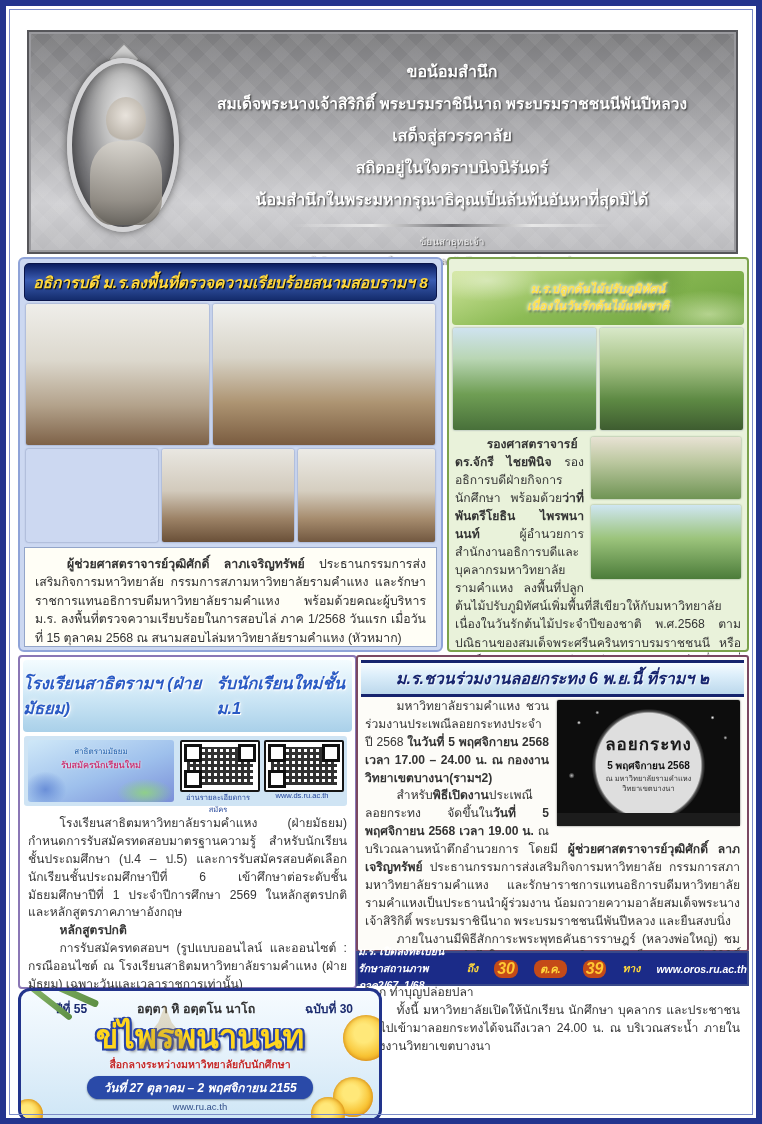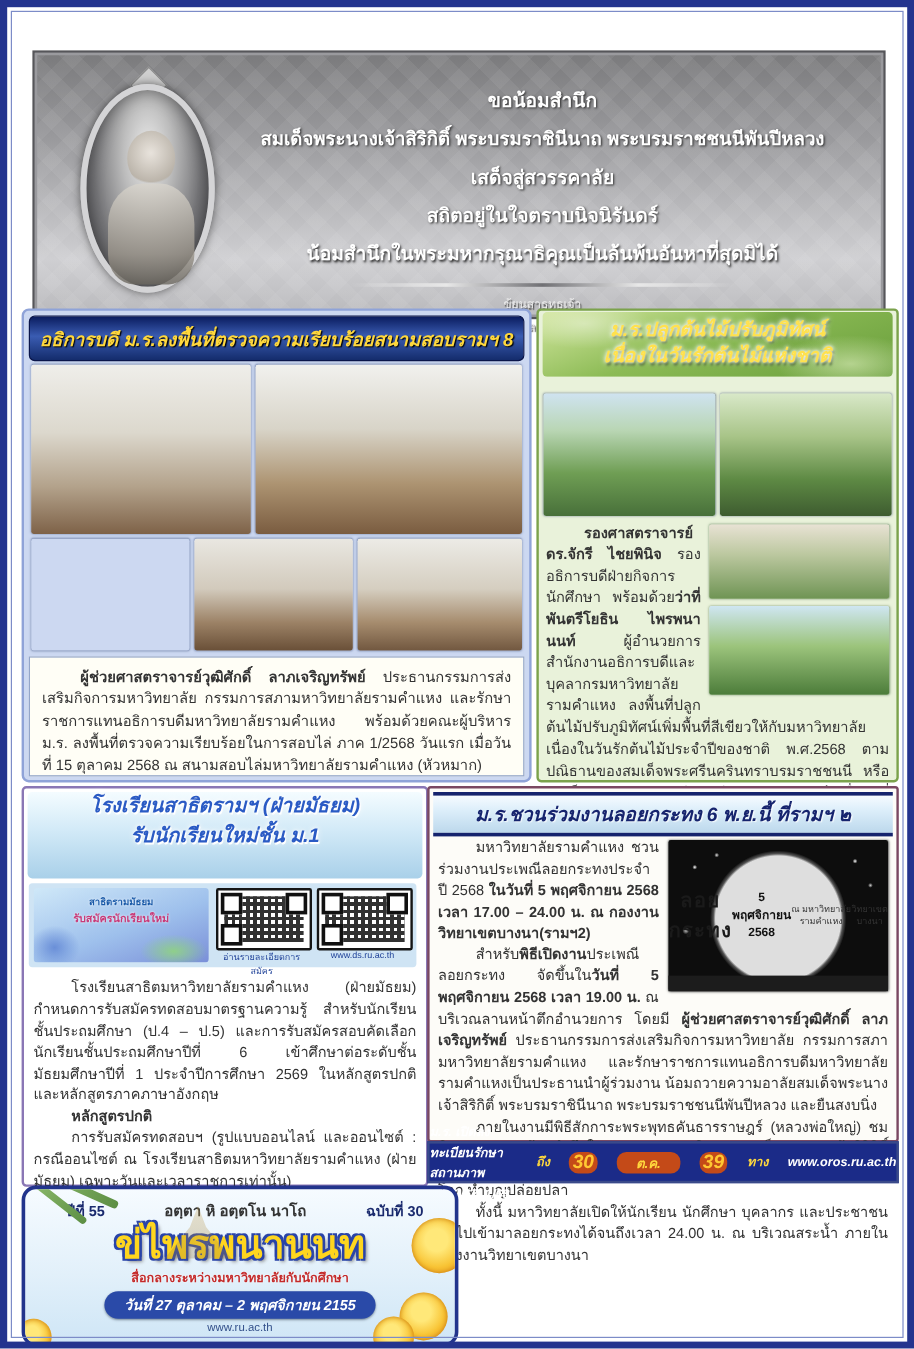--- a/index.html
+++ b/index.html
@@ -3,21 +3,21 @@
 <meta charset="utf-8">
 <style>
   html,body{margin:0;padding:0;background:#e8e8e8}
   #page{position:relative;width:762px;height:1124px;background:#ffffff;
         font-family:"Liberation Sans","DejaVu Sans",sans-serif;overflow:hidden;margin:0 auto}
   .abs{position:absolute}
   .frame-outer{position:absolute;inset:0;border:6px solid #24348e;pointer-events:none;z-index:60}
   .frame-inner{position:absolute;inset:9px;border:1px solid #7c8cc8;pointer-events:none;z-index:60}
 
   
-  .banner{left:27px;top:42px;width:707px;height:220px;
+  .banner{left:27px;top:30px;width:707px;height:220px;
     background:
       repeating-linear-gradient(45deg,rgba(255,255,255,.06) 0 12px,transparent 12px 24px),
       repeating-linear-gradient(-45deg,rgba(255,255,255,.05) 0 12px,transparent 12px 24px),
       linear-gradient(180deg,#7a7a7c 0%,#97979a 30%,#cfcfd2 78%,#b9b9bc 100%);
     border:2px solid #56565a;box-shadow:inset 0 0 0 2px #9a9a9e}
   .portrait{left:38px;top:20px;width:112px;height:180px}
   .p-crown{position:absolute;left:46px;top:-4px;width:20px;height:20px;background:#cfcfcf;
     transform:rotate(45deg);border:1px solid #8a8a8a}
   .p-oval{position:absolute;inset:6px 0 0 0;border-radius:50%;border:5px solid #d4d4d6;
     background:radial-gradient(ellipse at 50% 32%,#ececec 0%,#bdbdbd 28%,#77777a 62%,#46464a 100%);
@@ -40,21 +40,21 @@
     display:flex;align-items:center;justify-content:center;text-shadow:1px 1px 1px #000}
   .hl-green{background:
       radial-gradient(80px 30px at 12% 18%,rgba(255,255,255,.4),transparent 70%),
       radial-gradient(90px 34px at 88% 80%,rgba(235,248,205,.55),transparent 70%),
       radial-gradient(50px 40px at 70% 10%,rgba(90,140,50,.5),transparent 75%),
       linear-gradient(160deg,#d2e69e 0%,#8cbb55 45%,#699e3c 100%);
     border-radius:4px;display:flex;flex-direction:column;align-items:center;justify-content:center;
     color:#ffe14d;font-weight:bold;font-style:italic;
     text-shadow:0 0 3px #ffffff,0 0 5px #ffffff,1px 2px 2px #33511a}
   .hl-sky{background:linear-gradient(180deg,#f4fcff 0%,#d4ebf8 42%,#a9d0e9 100%);
-    border-radius:4px;display:flex;flex-direction:column;align-items:center;justify-content:flex-start;
+    border-radius:4px;display:flex;align-items:center;justify-content:flex-start;
     color:#2a5ac4;font-weight:bold;font-style:italic;
     text-shadow:0 0 3px #fff,0 0 6px #fff,1px 1px 0 #fff}
   .hl-loy{background:linear-gradient(180deg,#f6fbff 0%,#dceefa 40%,#bcd8ec 100%);
     border-top:3px solid #16246e;border-bottom:3px solid #16246e;
     display:flex;align-items:center;justify-content:center;color:#16246e;font-weight:bold;
     font-style:italic;text-shadow:1px 1px 1px rgba(255,255,255,.8)}
 
   
   .art-exam{left:18px;top:257px;width:421px;height:391px;background:#ccd8f1;
     border:2px solid #8fa3d8;border-radius:6px}
@@ -78,21 +78,21 @@
 
   
   .school-strip{position:absolute;left:4px;top:79px;width:323px;height:70px;background:#cfe4f4;
     border-radius:3px}
   .school-poster{position:absolute;left:4px;top:4px;width:146px;height:62px;border-radius:3px;
     background:
       radial-gradient(40px 20px at 80% 85%,#8fcf8a,transparent 70%),
       radial-gradient(30px 26px at 12% 80%,#6a8fd8,transparent 70%),
       linear-gradient(160deg,#cfe8f8 0%,#9ec0ec 55%,#7a8fd8 100%);
     color:#23348e;overflow:hidden}
-  .school-poster .sp1{font-size:8px;font-weight:bold;text-align:center;margin-top:5px;
+  .school-poster .sp1{font-size:8px;font-weight:normal;text-align:center;margin-top:5px;
     color:#1a5aa8;text-shadow:0 0 2px #fff}
   .school-poster .sp2{font-size:9px;font-weight:bold;text-align:center;color:#c83a78;
     text-shadow:0 0 2px #fff}
   .qr{position:absolute;top:4px;width:76px;height:48px;background:#fff;border:2px solid #151515;
     border-radius:2px}
   .qr .px{position:absolute;inset:5px;opacity:.88;background:
       repeating-linear-gradient(90deg,#161616 0 3px,transparent 3px 6px),
       repeating-linear-gradient(0deg,#161616 0 3px,#ffffff 3px 6px)}
   .qr .f{position:absolute;width:12px;height:12px;border:3px solid #111;background:#fff}
   .qr .f1{left:2px;top:2px}.qr .f2{right:2px;top:2px}.qr .f3{left:2px;bottom:2px}
@@ -104,35 +104,35 @@
   .loy-poster{float:right;width:183px;height:126px;margin:2px 0 6px 8px;position:relative;
     background:
       radial-gradient(2px 2px at 12% 18%,#fff,transparent),
       radial-gradient(2px 2px at 22% 10%,#ddd,transparent),
       radial-gradient(2px 2px at 85% 14%,#fff,transparent),
       radial-gradient(2px 2px at 92% 30%,#ccc,transparent),
       radial-gradient(3px 3px at 8% 60%,#bbb,transparent),
       radial-gradient(90px 90px at 50% 52%,#dedede 58%,#555 60%,#0d0d0d 63%),
       #0d0d0d;
     border-radius:2px;box-shadow:0 0 2px #555}
-  .loy-poster .lp-in{position:absolute;inset:0;display:flex;flex-direction:row;align-items:center;
+  .loy-poster .lp-in{position:absolute;inset:0;display:flex;flex-direction:column;align-items:center;
     justify-content:center;text-align:center;color:#222}
   .lp-t{font-size:17px;font-weight:bold;letter-spacing:1px;color:#1a1a1a}
   .lp-d{font-size:10px;font-weight:bold;color:#111;margin-top:2px}
   .lp-v{font-size:7.5px;color:#333;line-height:1.3}
   .lp-foot{position:absolute;left:0;right:0;bottom:0;height:13px;background:#1c1c1c;
     color:#bbb;font-size:5px;display:flex;align-items:center;justify-content:space-around}
 
   
   .reg{left:356px;top:951px;width:389px;height:31px;background:#1b2b88;border:2px solid #3a4a8a;
     color:#fff;font-style:italic;display:flex;align-items:center;justify-content:space-between;gap:16px;
     font-size:10.5px;font-weight:bold}
   .reg .y{color:#ffd83d}
   .reg .big{font-size:16px;color:#ffc832;background:#c44a18;border-radius:8px;padding:0 3px}
-  .reg .pill{background:#c44a18;color:#ffd83d;border-radius:8px;padding:0 16px;font-size:11px}
+  .reg .pill{background:#c44a18;color:#ffd83d;border-radius:8px;padding:0 6px;font-size:11px}
 
   
   .nameplate{left:18px;top:988px;width:358px;height:128px;border:3px solid #22348c;border-radius:12px;
     background:linear-gradient(180deg,#f6fbff 0%,#e2f0fa 55%,#cfe6f6 100%);overflow:hidden;text-align:center}
   .np-row{display:flex;justify-content:space-between;align-items:flex-start;padding:8px 26px 0 34px;
     font-size:12px;color:#1a2a6e;font-weight:bold}
   .np-motto{color:#333;font-weight:bold;font-size:12.5px}
   .np-title{font-size:33px;font-weight:bold;color:#ffd61e;line-height:1.05;margin-top:1px;
     text-shadow:-2px -1px 0 #2a44a8,2px -1px 0 #2a44a8,-2px 2px 0 #2a44a8,2px 2px 0 #2a44a8,3px 3px 3px #888}
   .np-sub{font-size:10.5px;color:#c42a2a;font-weight:bold;margin-top:1px;text-shadow:0 0 2px #fff}
@@ -206,21 +206,21 @@
     <div class="ph" style="left:142px;top:190px;width:132px;height:93px;
          background:linear-gradient(180deg,#e9e7e1 0%,#d2cabc 45%,#9c8266 75%,#6a5038 100%)"></div>
     <div class="ph" style="left:278px;top:190px;width:137px;height:93px;
          background:linear-gradient(180deg,#ecebe6 0%,#d5cec0 45%,#a68c6e 75%,#725840 100%)"></div>
     <div class="abs body-box" style="left:4px;right:4px;top:288px;height:84px">
       <p><b class="nm">ผู้ช่วยศาสตราจารย์วุฒิศักดิ์ ลาภเจริญทรัพย์</b><span> ประธานกรรมการส่งเสริมกิจการมหาวิทยาลัย กรรมการสภามหาวิทยาลัยรามคำแหง และรักษาราชการแทนอธิการบดีมหาวิทยาลัยรามคำแหง พร้อมด้วยคณะผู้บริหาร ม.ร. ลงพื้นที่ตรวจความเรียบร้อยในการสอบไล่ ภาค 1/2568 วันแรก เมื่อวันที่ 15 ตุลาคม 2568 ณ สนามสอบไล่มหาวิทยาลัยรามคำแหง (หัวหมาก)</span></p>
     </div>
   </section>
 
   <section class="abs art-tree">
-    <div class="abs hl-green" style="left:3px;top:1px;right:3px;height:54px;font-size:16px;line-height:1.4">
+    <div class="abs hl-green" style="left:3px;top:12px;right:3px;height:54px;font-size:12px;line-height:1.4">
       <span>ม.ร.ปลูกต้นไม้ปรับภูมิทัศน์</span>
       <span>เนื่องในวันรักต้นไม้แห่งชาติ</span>
     </div>
     <div class="ph" style="left:4px;top:69px;width:143px;height:102px;
          background:linear-gradient(180deg,#cfe3f0 0%,#b9d6b4 30%,#6f9e54 65%,#48703a 100%)"></div>
     <div class="ph" style="left:151px;top:69px;width:143px;height:102px;
          background:linear-gradient(180deg,#d8e8c8 0%,#a8c488 35%,#5e8a44 70%,#3e5c30 100%)"></div>
     <div class="abs flow" style="left:6px;right:6px;top:176px;bottom:5px">
       <div class="tree-floats">
         <div class="tp" style="height:62px;

